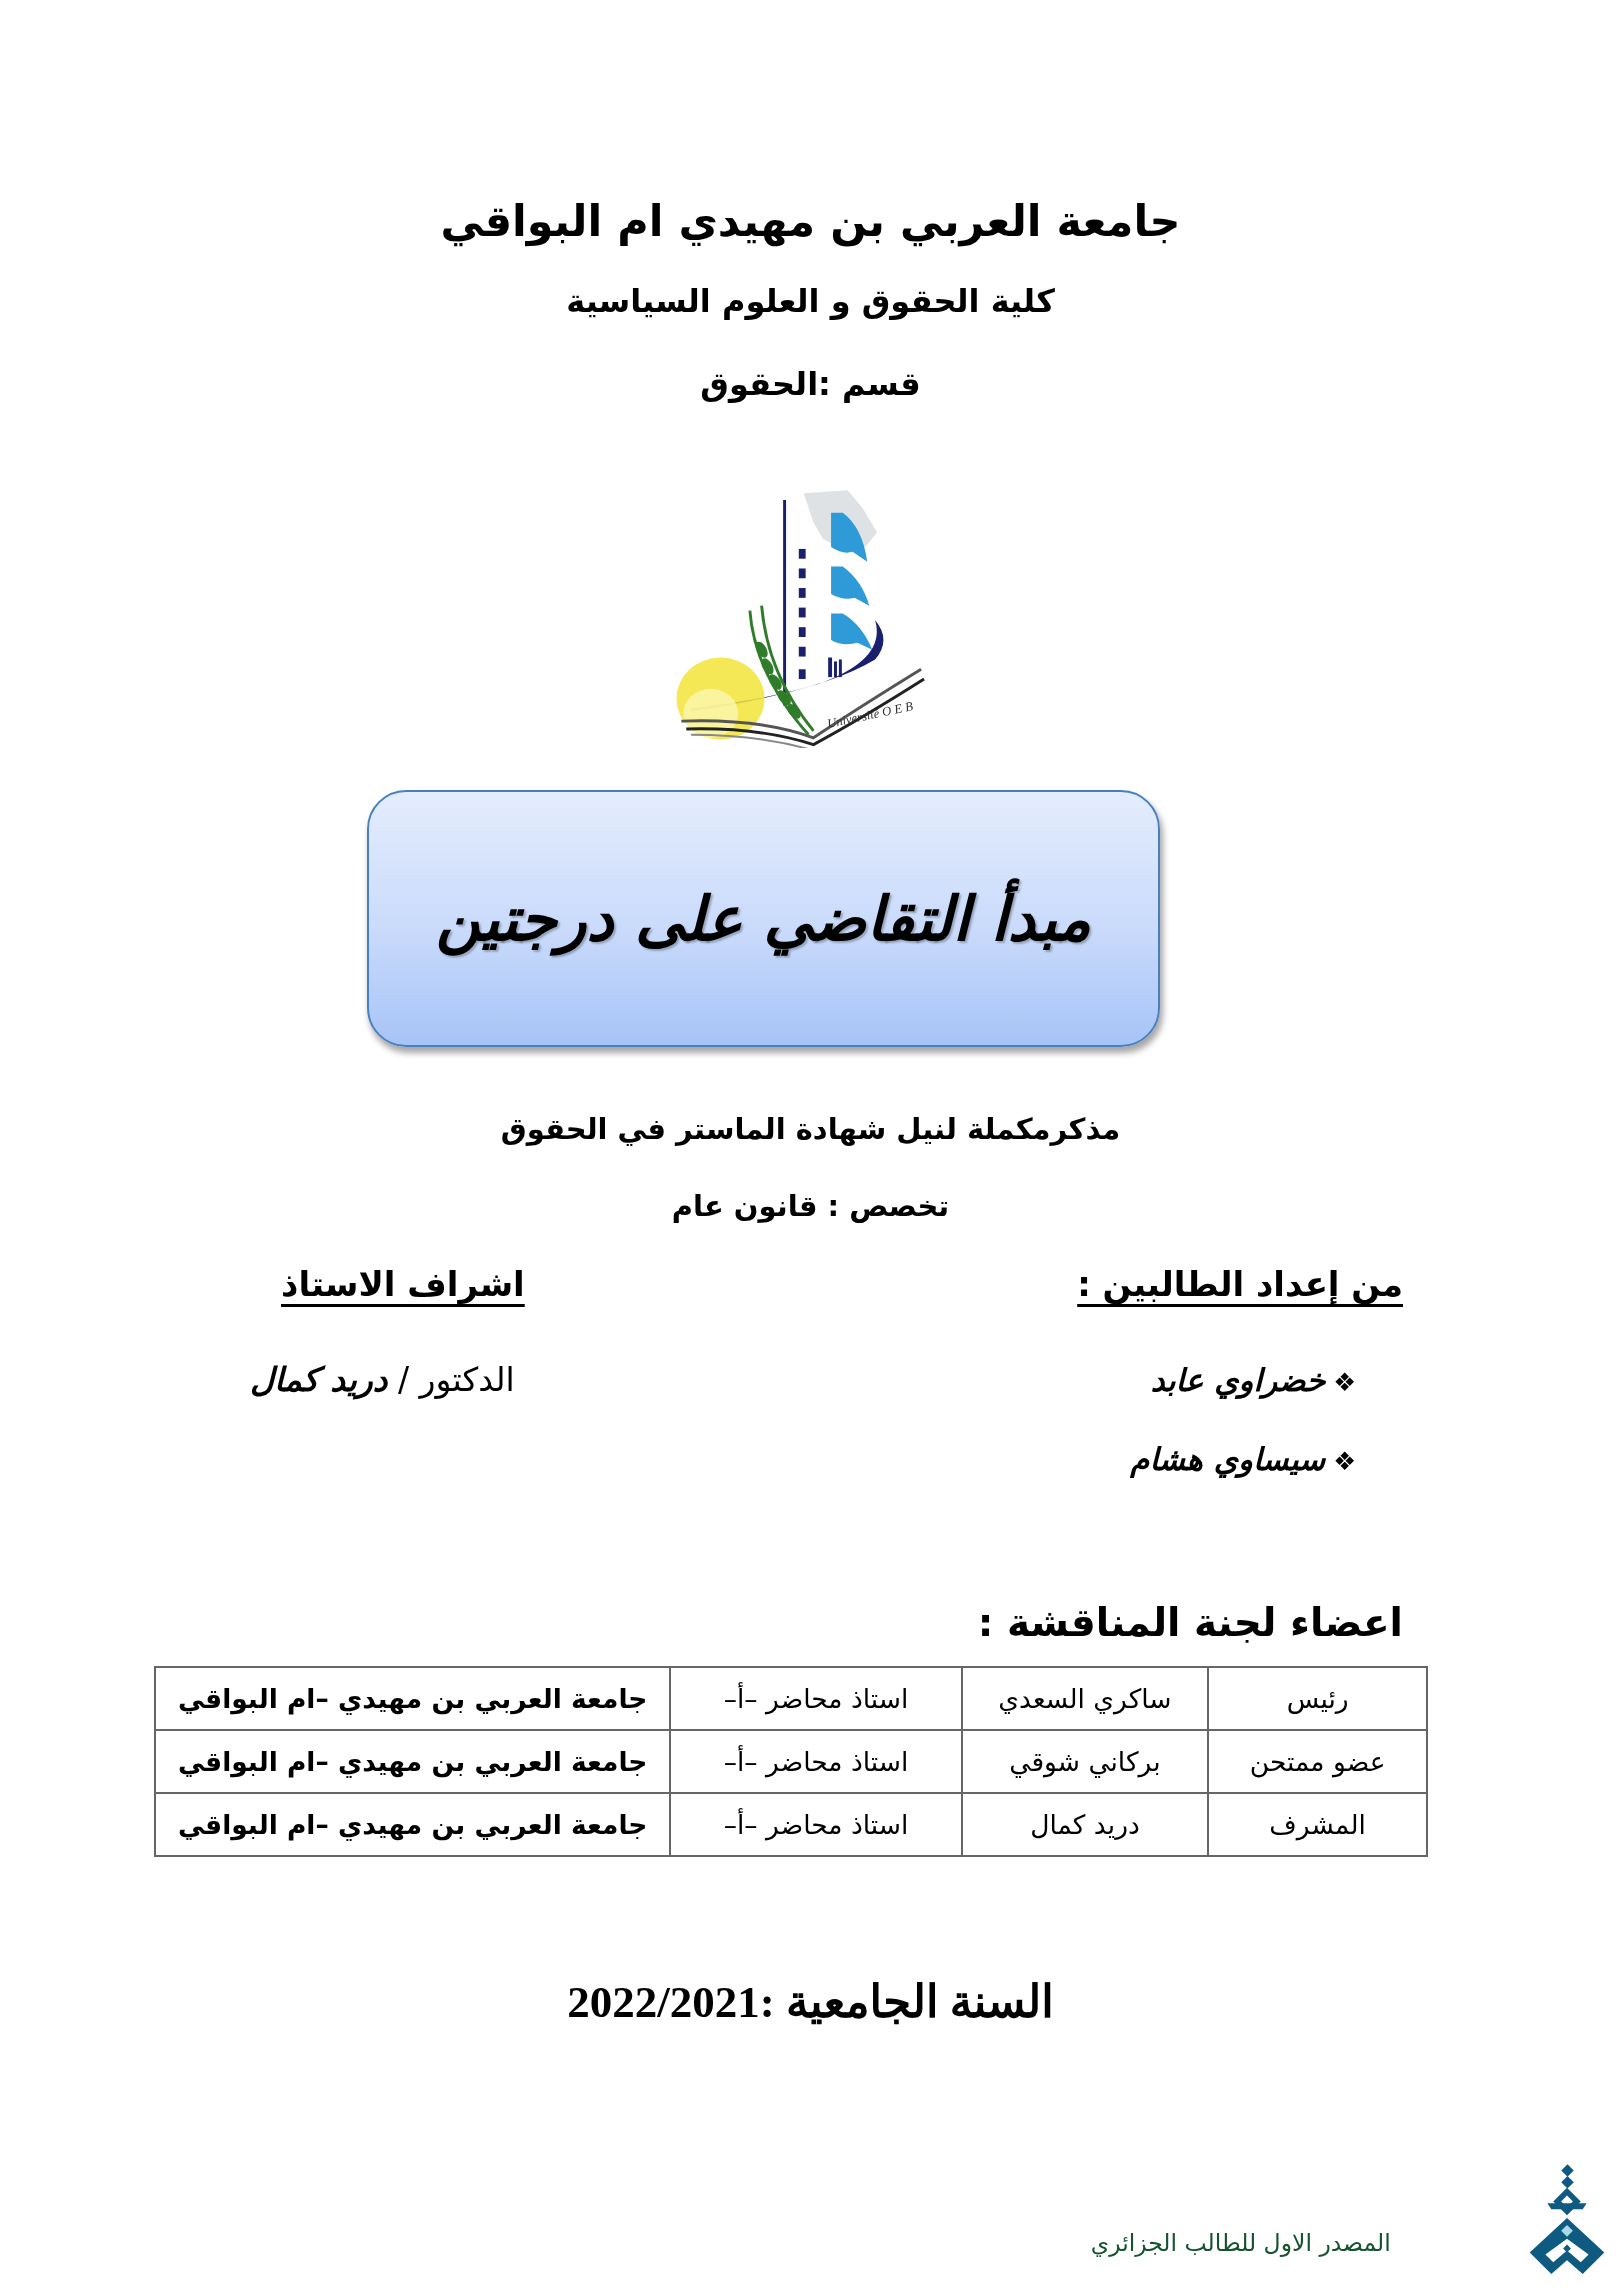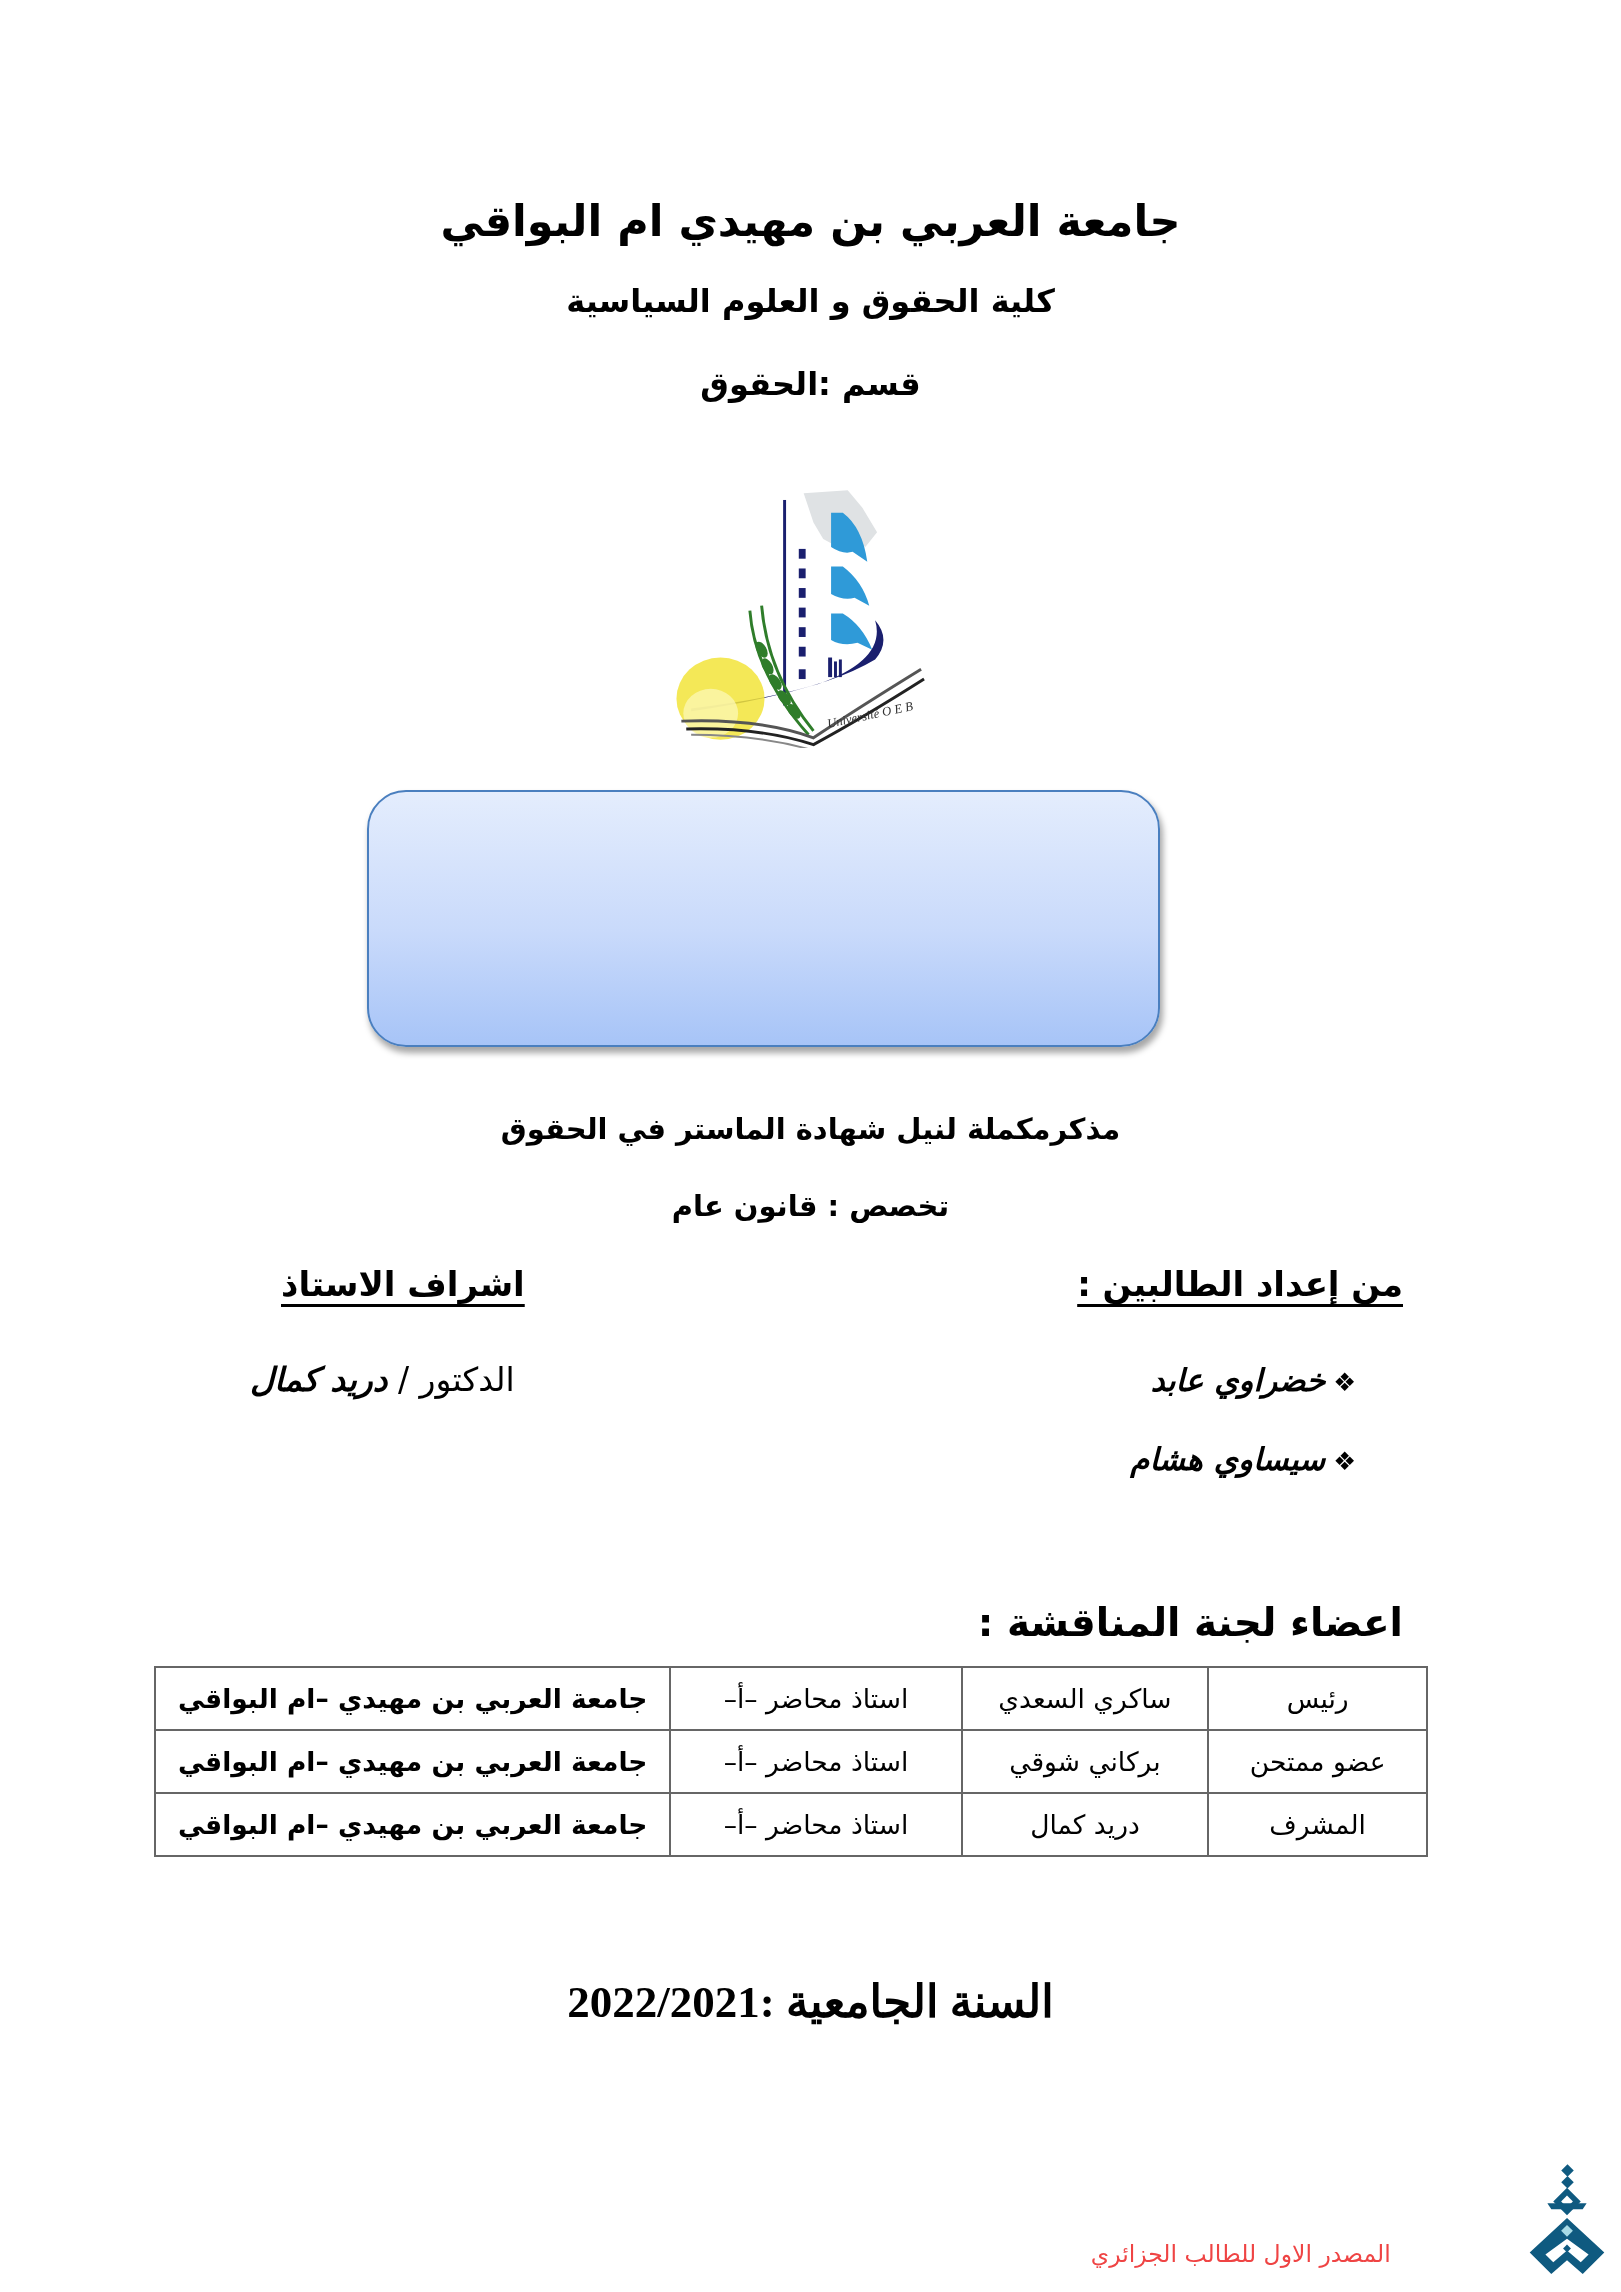--- a/index.html
+++ b/index.html
@@ -51,21 +51,21 @@
     }
     #committee-table td.col-role { width: 210px; }
     #committee-table td.col-name { width: 228px; }
     #committee-table td.col-rank { width: 306px; }
     #committee-table td.col-inst { font-weight: bold; }
 
     #academic-year { top: 1975px; font-size: 45px; font-family: "Liberation Serif", "DejaVu Serif", serif; }
 
     #watermark { left: 1083px; top: 2164px; width: 538px; height: 128px; }
     #wm-title { left: 0; top: 0; font-family: "Liberation Sans", sans-serif; font-size: 51px; font-weight: bold; color: #3d8a9a; letter-spacing: 1px; white-space: nowrap; }
-    #wm-subtitle { left: 7.8px; top: 76px; font-size: 23.5px; color: #ef4444; white-space: nowrap; }
+    #wm-subtitle { left: 7.8px; top: 65px; font-size: 23.5px; color: #14532d; white-space: nowrap; }
     #wm-emblem { left: 431px; top: 0; width: 107px; height: 118px; }
   </style>
 </head>
 <body>
 
 <div id="uni-name" class="abs center-line rtl">جامعة العربي بن مهيدي  ام البواقي</div>
 <div id="faculty" class="abs center-line rtl">كلية الحقوق و العلوم السياسية</div>
 <div id="dept" class="abs center-line rtl">قسم :الحقوق</div>
 
 <div id="logo" class="abs">
@@ -107,20 +107,21 @@
     </g>
 
     <path d="M30 248 Q110 245 165 265 Q210 235 275 195" stroke="#555" stroke-width="3" fill="none"></path>
     <path d="M35 256 Q110 254 165 272 Q215 245 278 205" stroke="#222" stroke-width="3" fill="none"></path>
     <path d="M40 262 Q110 262 165 278" stroke="#888" stroke-width="2" fill="none"></path>
     <text x="180" y="255" font-size="13" font-style="italic" fill="#333" transform="rotate(-12 180 255)" font-family="Liberation Serif, serif">Université O E B</text>
   </svg>
 </div>
 
 <div id="title-box" class="abs rtl">
+  <div class="title-line">مبدأ التقاضي على درجتين</div>
 </div>
 
 <div id="degree" class="abs center-line rtl">مذكرمكملة لنيل شهادة الماستر في الحقوق</div>
 <div id="specialty" class="abs center-line rtl">تخصص : قانون عام</div>
 
 <div id="students-heading" class="abs rtl">من إعداد الطالبين :</div>
 <div id="student-0" class="abs rtl student">
   <span class="bullet">❖</span><span>خضراوي عابد</span>
 </div>
 <div id="student-1" class="abs rtl student">

